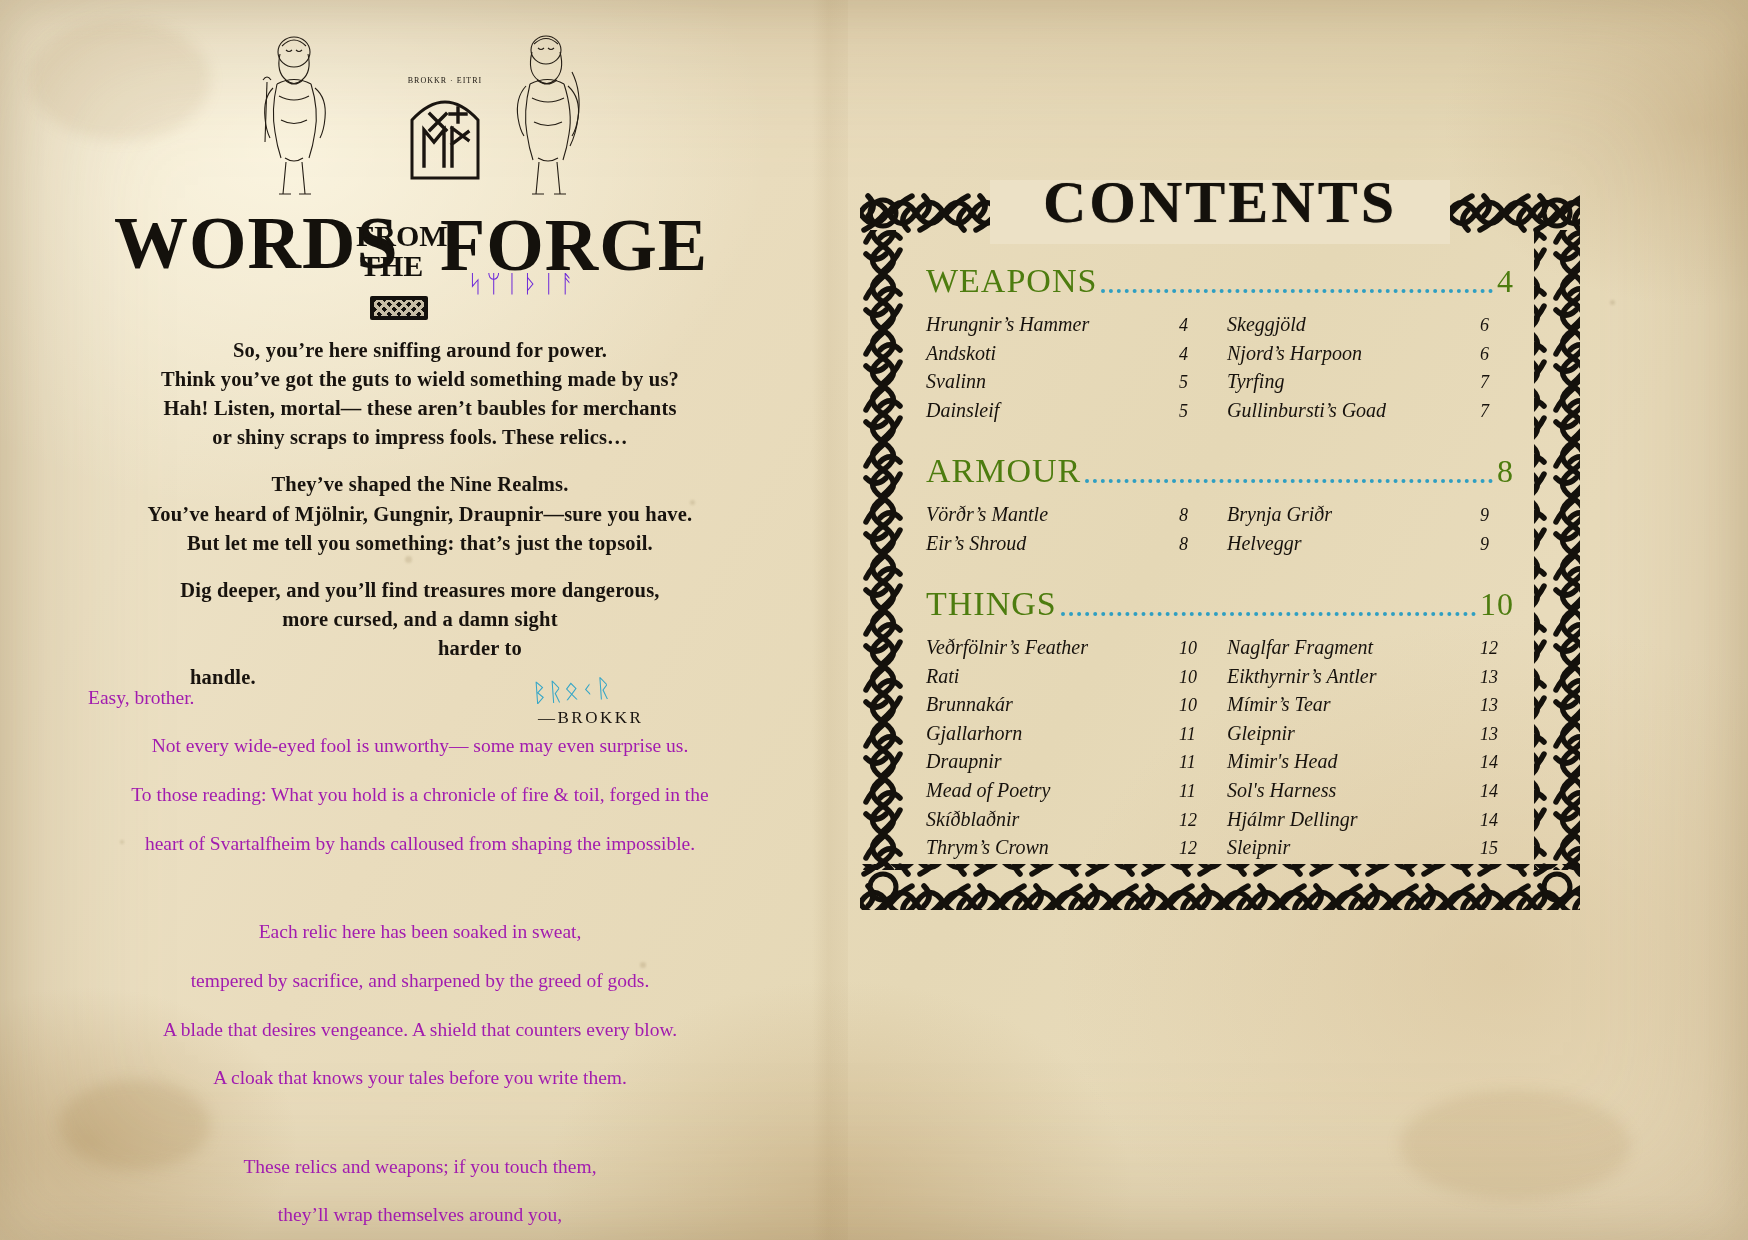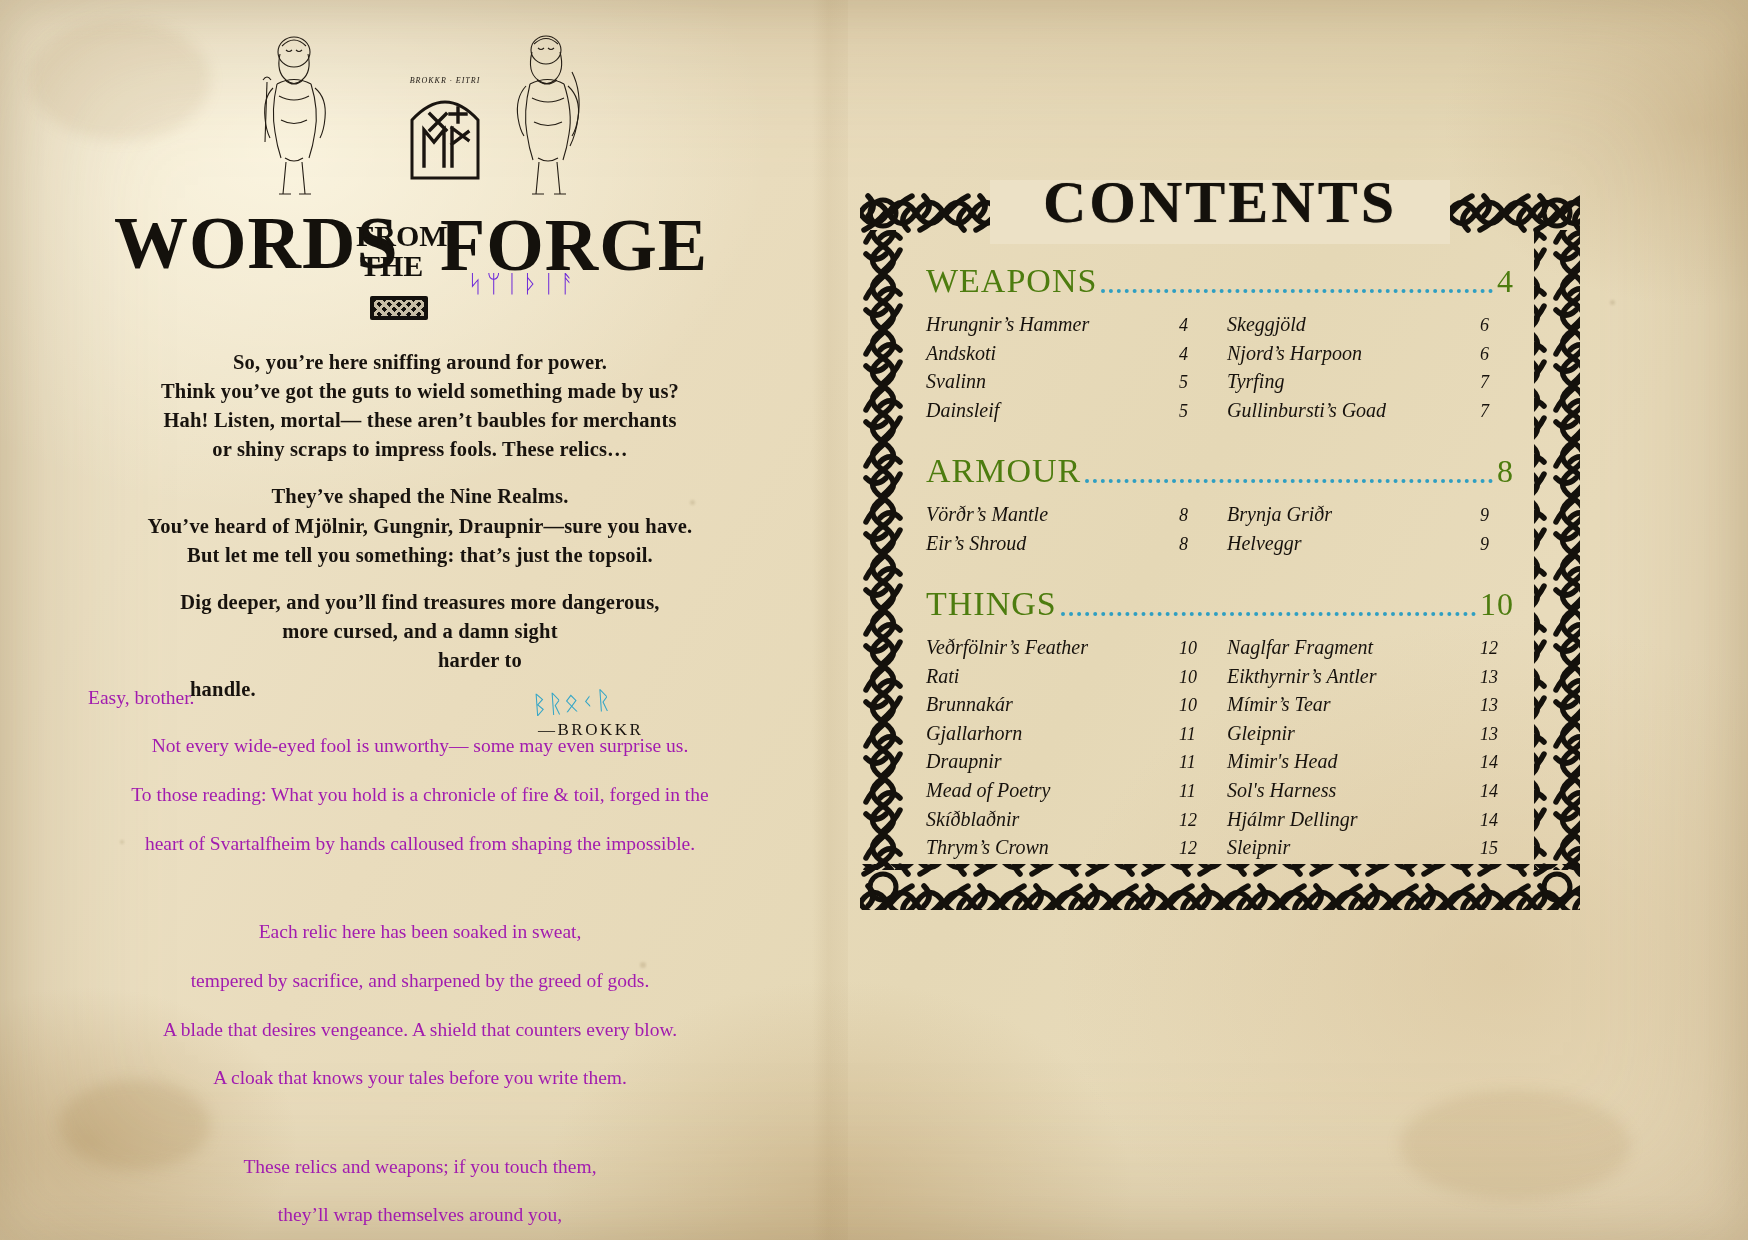--- a/index.html
+++ b/index.html
@@ -35,21 +35,21 @@
   .left{
     position:absolute;left:70px;top:18px;width:700px;height:1180px;
   }
   .crest{position:relative;height:192px;}
   .dwarf{position:absolute;top:8px;width:78px;height:172px;}
   .dwarf.left-d{left:185px;}
   .dwarf.right-d{left:440px;}
   .emblem{position:absolute;left:330px;top:56px;width:90px;height:108px;}
   .emblem-caption{
     position:absolute;left:330px;top:58px;width:90px;text-align:center;
-    font-size:8px;letter-spacing:1px;font-family:"Liberation Serif",serif;color:#1a1510;font-style:italic;
+    font-size:8px;letter-spacing:1px;font-family:"Liberation Serif",serif;color:#1a1510;
   }
 
   .title{
     position:absolute;left:40px;top:180px;width:640px;height:110px;
   }
   .title svg{display:block;}
   .runes-sub{
     position:absolute;left:398px;top:252px;
     font-family:"DejaVu Sans", sans-serif;font-size:24px;color:#6d28d9;letter-spacing:4px;
   }
@@ -61,21 +61,20 @@
     content:"";position:absolute;inset:4px;
     background:
       repeating-linear-gradient(45deg,#e7dcc0 0 3px,transparent 3px 7px),
       repeating-linear-gradient(-45deg,#e7dcc0 0 3px,transparent 3px 7px);
     opacity:.85;
   }
 
   .brokkr-block{
     position:absolute;left:0;top:318px;width:700px;
     font-family:"Liberation Serif",serif;
-    margin-top:12px;
   }
   .brokkr-block p{margin:0 0 0 0;text-align:center;line-height:1.42;}
   .bk-line{font-size:20.5px;font-weight:700;letter-spacing:.2px;color:#18130e;}
   .bk-gap{height:18px;}
   .sign-brokkr{
     position:relative;height:64px;
   }
   .sign-rune{
     position:absolute;left:462px;top:-16px;
     font-family:"DejaVu Sans",sans-serif;font-size:25px;color:#35a6c7;letter-spacing:1px;

